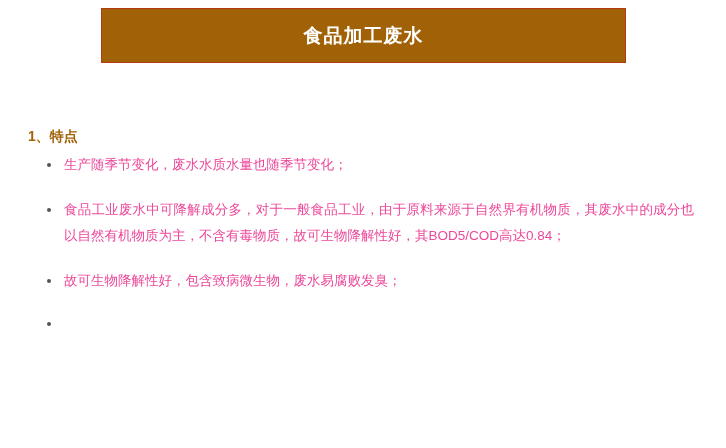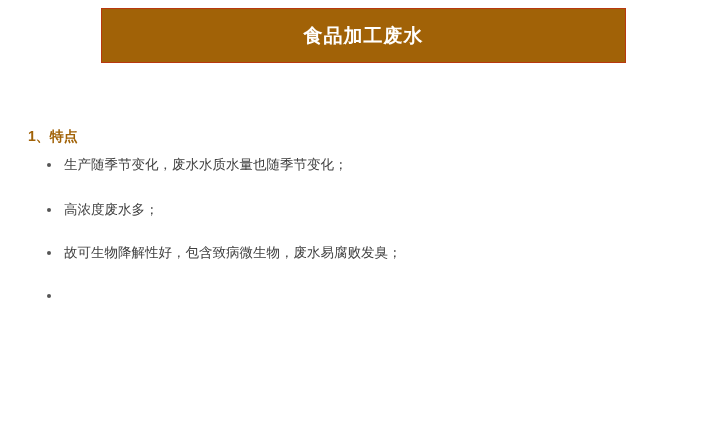--- a/index.html
+++ b/index.html
@@ -57,21 +57,21 @@
     list-style: none;
     margin: 0;
     padding: 0;
   }
   .bullet-item {
     position: relative;
     padding-left: 20px;
     margin-bottom: 19px;
     font-size: 13.5px;
     line-height: 26px;
-    color: #404040;
+    color: #ec4899;
     text-align: justify;
   }
   .bullet-item .dot {
     position: absolute;
     left: 3px;
     top: 11px;
     width: 4px;
     height: 4px;
     background: #555555;
     border-radius: 50%;
@@ -89,23 +89,23 @@
     <span class="title-text">食品加工废水</span>
   </div>
 
   <div class="section-heading">1、特点</div>
 
   <ul class="bullet-list">
     <li class="bullet-item">
       <span class="dot"></span>
       <span>生产随季节变化，废水水质水量也随季节变化；</span>
     </li>
-    <li class="bullet-item tight">
+    <li class="bullet-item">
       <span class="dot"></span>
-      <span>高浓度废水多；</span>
+      <span>食品工业废水中可降解成分多，对于一般食品工业，由于原料来源于自然界有机物质，其废水中的成分也以自然有机物质为主，不含有毒物质，故可生物降解性好，其BOD5/COD高达0.84；</span>
     </li>
     <li class="bullet-item tight">
       <span class="dot"></span>
       <span>故可生物降解性好，包含致病微生物，废水易腐败发臭；</span>
     </li>
     <li class="bullet-item tight">
       <span class="dot"></span>
     </li>
   </ul>
 

